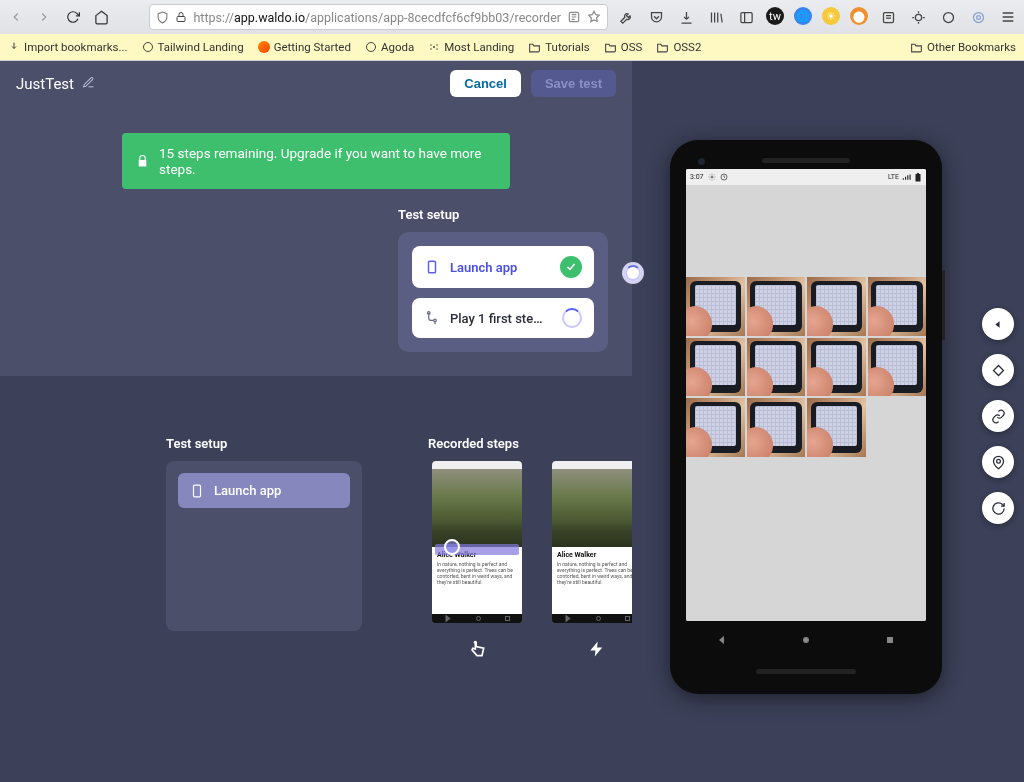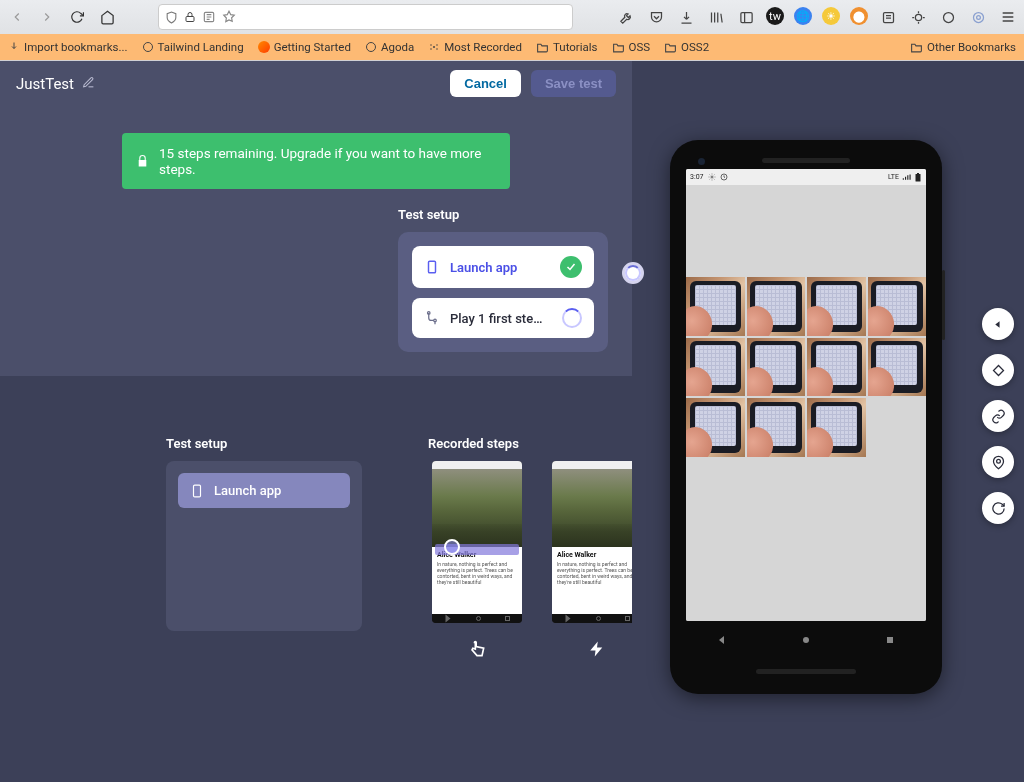--- a/index.html
+++ b/index.html
@@ -69,21 +69,21 @@
     font-size:11px; display:flex;align-items:center;justify-content:center;
     color:#fff;
   }
 
   .bookmarks-bar {
     display: flex;
     align-items: center;
     height: 26px;
     padding: 0 8px;
     gap: 14px;
-    background: #fdba74;
+    background: #fef9c3;
     font-size: 11.5px;
     color: #333;
   }
   .bookmarks-bar .bm-item {
     display: flex;
     align-items: center;
     gap: 4px;
     white-space:nowrap;
   }
   .bm-right { margin-left:auto; }
@@ -404,20 +404,23 @@
     </div>
     <div style="width:24px"></div>
     <div class="url-input-wrap">
       <svg width="13" height="13" viewBox="0 0 24 24" fill="none" stroke="#777" stroke-width="2">
           <path d="M12 22s8-4 8-10V5l-8-3-8 3v7c0 6 8 10 8 10z"></path>
         </svg>
       <svg width="12" height="12" viewBox="0 0 24 24" fill="none" stroke="#444" stroke-width="2">
           <rect x="4" y="11" width="16" height="10" rx="2"></rect>
           <path d="M8 11V7a4 4 0 0 1 8 0v4"></path>
         </svg>
+      <span class="url-text">
+        <span class="dim">https://</span><span style="color:#111">app.waldo.io</span><span class="dim">/applications/app-8cecdfcf6cf9bb03/recorder</span>
+      </span>
       <svg width="14" height="14" viewBox="0 0 24 24" fill="none" stroke="#888" stroke-width="2">
           <rect x="4" y="4" width="16" height="16" rx="2"></rect>
           <path d="M8 8h8M8 12h8M8 16h5"></path>
         </svg>
       <svg width="14" height="14" viewBox="0 0 24 24" fill="none" stroke="#888" stroke-width="2">
           <path d="M12 2l3 6 6 .9-4.5 4.4 1 6.2L12 17l-5.5 2.9 1-6.2L3 8.9 9 8z"></path>
         </svg>
     </div>
 
     <div class="toolbar-icons">
@@ -507,21 +510,21 @@
       <span>Agoda</span>
     </div>
     <div class="bm-item">
       <svg width="12" height="12" viewBox="0 0 24 24" fill="#444">
           <circle cx="12" cy="12" r="2"></circle>
           <circle cx="6" cy="8" r="1.5"></circle>
           <circle cx="18" cy="8" r="1.5"></circle>
           <circle cx="6" cy="16" r="1.5"></circle>
           <circle cx="18" cy="16" r="1.5"></circle>
         </svg>
-      <span>Most Recorded</span>
+      <span>Most Landing</span>
     </div>
     <div class="bm-item">
       <svg width="13" height="13" viewBox="0 0 24 24" fill="none" stroke="#444" stroke-width="2">
           <path d="M3 6h6l2 3h10v9a2 2 0 0 1-2 2H3V6z"></path>
         </svg>
       <span>Tutorials</span>
     </div>
     <div class="bm-item">
       <svg width="13" height="13" viewBox="0 0 24 24" fill="none" stroke="#444" stroke-width="2">
           <path d="M3 6h6l2 3h10v9a2 2 0 0 1-2 2H3V6z"></path>

